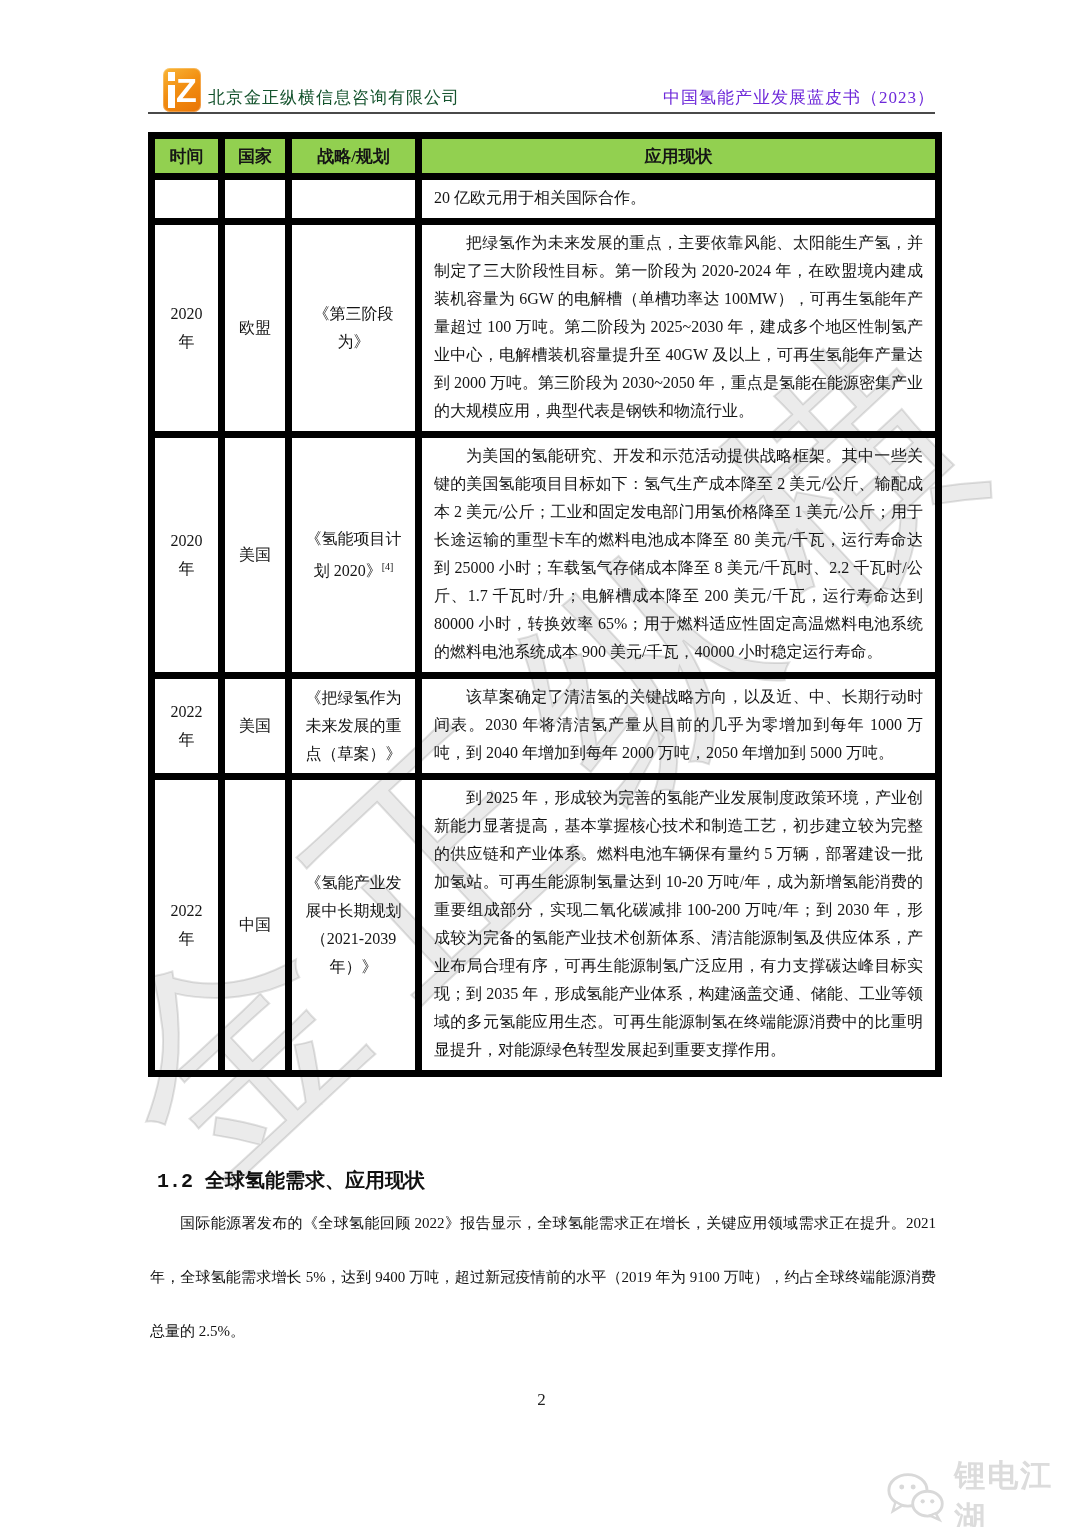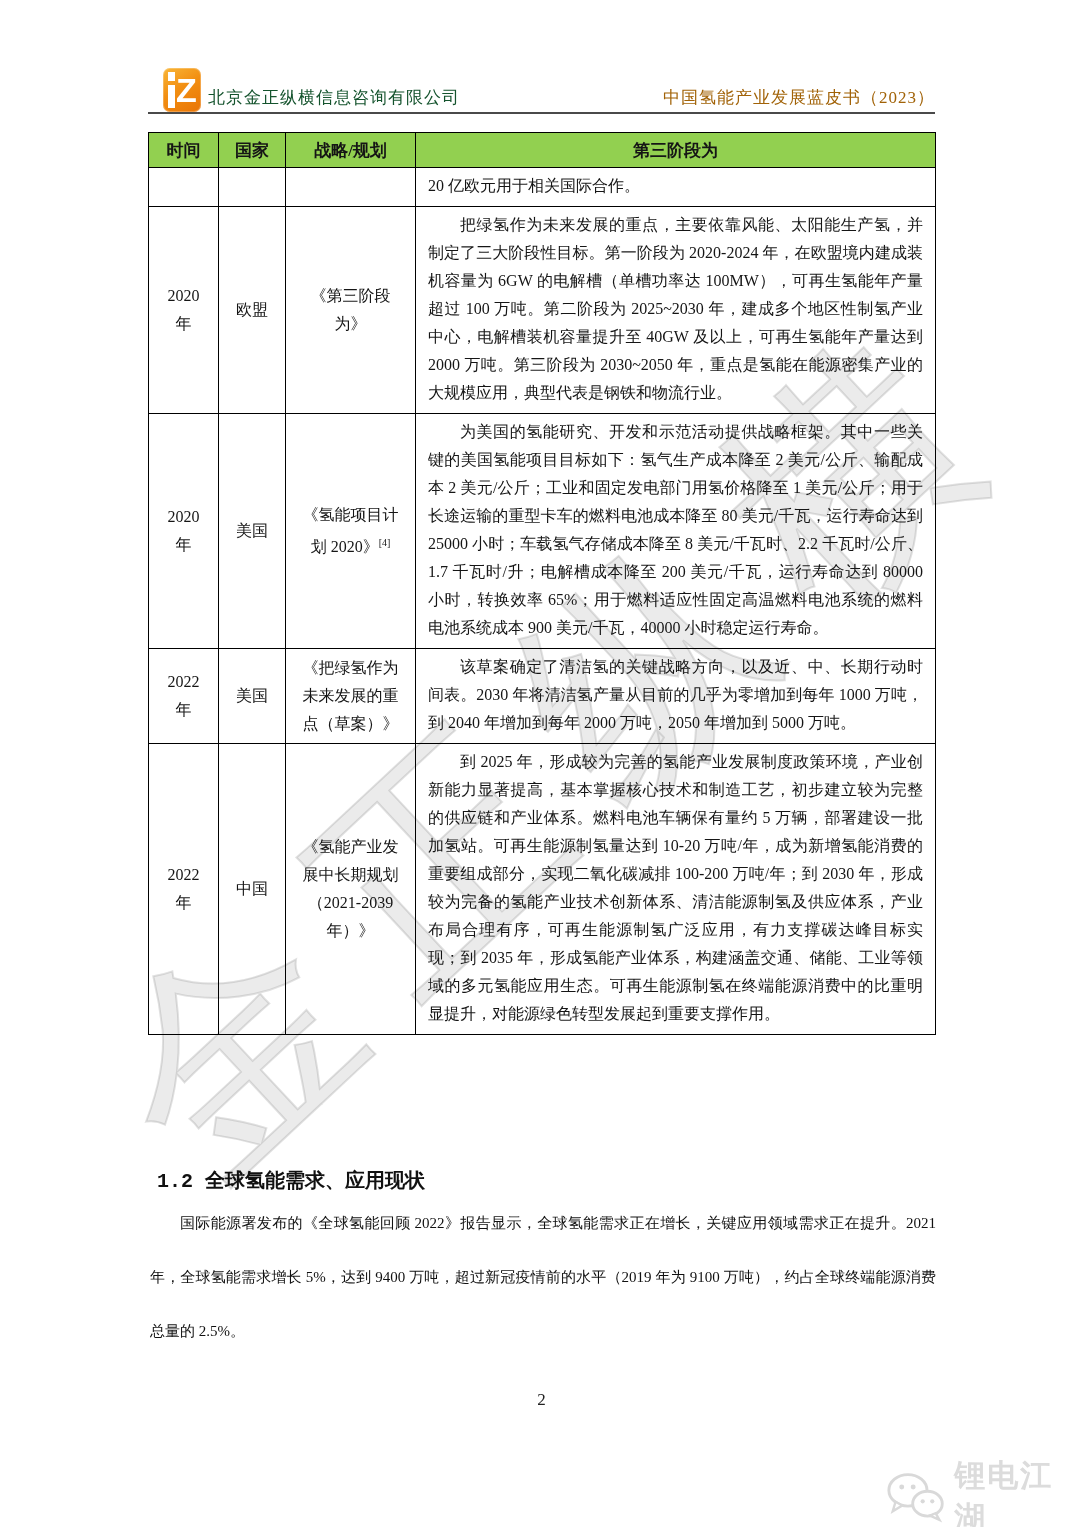--- a/index.html
+++ b/index.html
@@ -21,21 +21,21 @@
   .logo .i-stem { position:absolute; left:5px; top:17px; width:7px; height:23px; background:#fff; }
   .logo .z-glyph {
     position:absolute; left:9px; top:1px; width:29px; text-align:center;
     font-family:"Liberation Sans",sans-serif; font-weight:bold;
     font-size:34px; line-height:42px; color:#ffffff;
   }
   .company-name {
     position:absolute; left:208px; top:86px; font-size:17px; letter-spacing:1px; color:#14532d;
   }
   .book-title {
-    position:absolute; right:145px; top:86px; font-size:17px; letter-spacing:1px; color:#a16207;
+    position:absolute; right:145px; top:86px; font-size:17px; letter-spacing:1px; color:#6d28d9;
   }
   .header-rule {
     position:absolute; left:148px; top:112px; width:787px; height:0;
     border-bottom:2px solid #4a4a4a;
   }
 
   
   .watermark-diagonal {
     position:absolute; left:-60px; top:620px; width:1240px; height:260px;
     transform:rotate(-43deg);
@@ -48,21 +48,21 @@
   
   table.policy-table {
     position:absolute; left:148px; top:132px; width:787px; z-index:2;
     border-collapse:collapse; table-layout:fixed; background:transparent;
   }
   .policy-table col.c-time     { width:70px;  }
   .policy-table col.c-country  { width:67px;  }
   .policy-table col.c-strategy { width:130px; }
   .policy-table col.c-content  { width:520px; }
   .policy-table th, .policy-table td {
-    border:1px solid #000000; vertical-align:middle; background:transparent;
+    border:7px solid #000000; vertical-align:middle; background:transparent;
   }
   .policy-table th {
     background:var(--header-green,#92d050);
     font-size:17px; font-weight:bold; text-align:center; height:30px; padding:2px 0;
   }
   .policy-table td { font-size:16px; line-height:28px; }
   .policy-table td.cell-time,
   .policy-table td.cell-country,
   .policy-table td.cell-strategy { text-align:center; padding:4px 10px; }
   .policy-table td.cell-content  { text-align:justify; padding:4px 12px 6px 12px; }
@@ -118,21 +118,21 @@
       <col class="c-time">
         <col class="c-country">
         <col class="c-strategy">
         <col class="c-content">
     </colgroup>
     <thead>
       <tr id="theadRow">
           <th>时间</th>
           <th>国家</th>
           <th>战略/规划</th>
-          <th>第三阶段为</th>
+          <th>应用现状</th>
         </tr>
     </thead>
     <tbody id="tableBody">
         <tr>
           <td class="cell-time"></td>
           <td class="cell-country"></td>
           <td class="cell-strategy"></td>
           <td class="cell-content">20 亿欧元用于相关国际合作。</td>
         </tr>
         <tr>

